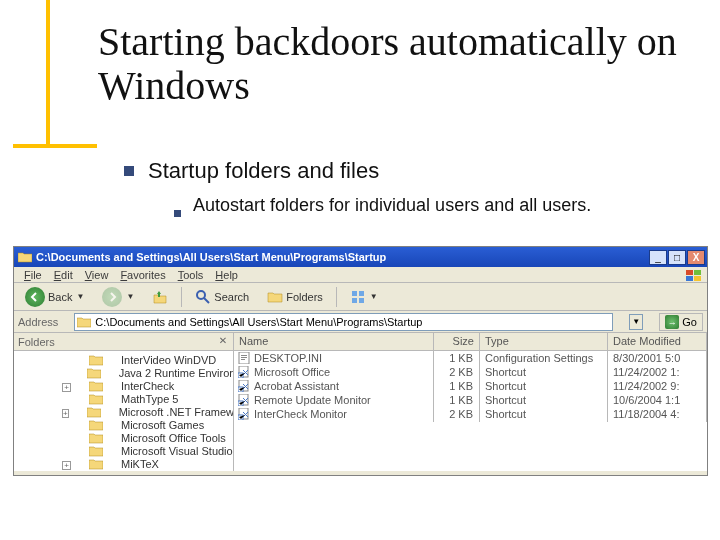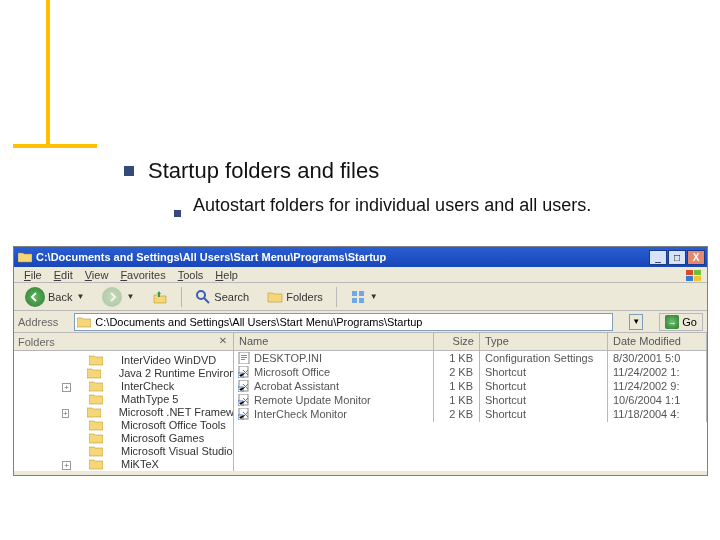--- a/index.html
+++ b/index.html
@@ -69,20 +69,21 @@
   .row .c-size{padding-right:6px;}
   .ric{width:13px;height:12px;display:flex;align-items:center;justify-content:center;}
 </style>
 </head>
 <body>
 
 <div class="slide">
   <div class="accent-v"></div>
   <div class="accent-h"></div>
 
+  <div class="title">Starting backdoors automatically on Windows</div>
 
   <div class="lvl1">
     <div class="bullet1"></div>
     <span>Startup folders and files</span>
   </div>
   <div class="lvl2">
     <div class="bullet2"></div>
     <span>Autostart folders for individual users and all users.</span>
   </div>
 
@@ -246,30 +247,30 @@
               </div>
               <span>Microsoft .NET Framew</span>
             </div>
             <div class="tn">
               <div class="tw twp">+</div>
               <div class="fic">
                 <svg width="14" height="12">
                   <path d="M0 2h5l1 1h8v8H0z" fill="#f5d77a" stroke="#b08b1d" stroke-width=".5"></path>
                 </svg>
               </div>
+              <span>Microsoft Games</span>
+            </div>
+            <div class="tn">
+              <div class="tw twp">+</div>
+              <div class="fic">
+                <svg width="14" height="12">
+                  <path d="M0 2h5l1 1h8v8H0z" fill="#f5d77a" stroke="#b08b1d" stroke-width=".5"></path>
+                </svg>
+              </div>
               <span>Microsoft Office Tools</span>
-            </div>
-            <div class="tn">
-              <div class="tw twp">+</div>
-              <div class="fic">
-                <svg width="14" height="12">
-                  <path d="M0 2h5l1 1h8v8H0z" fill="#f5d77a" stroke="#b08b1d" stroke-width=".5"></path>
-                </svg>
-              </div>
-              <span>Microsoft Games</span>
             </div>
             <div class="tn">
               <div class="tw twp">+</div>
               <div class="fic">
                 <svg width="14" height="12">
                   <path d="M0 2h5l1 1h8v8H0z" fill="#f5d77a" stroke="#b08b1d" stroke-width=".5"></path>
                 </svg>
               </div>
               <span>Microsoft Visual Studio</span>
             </div>

